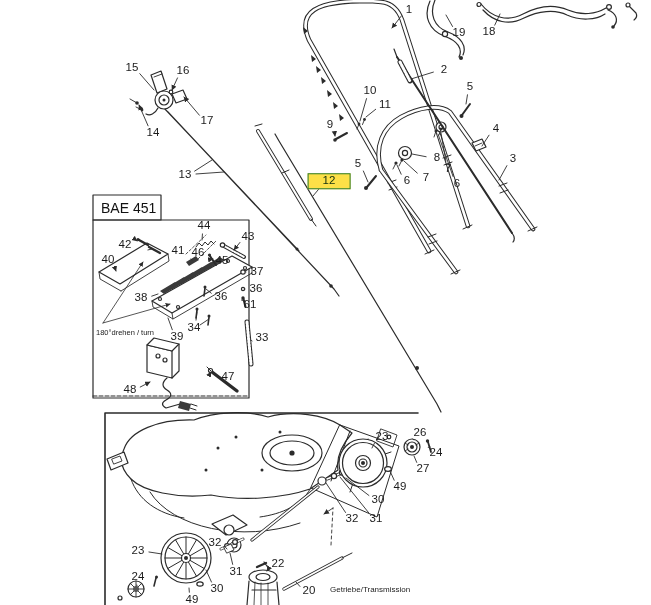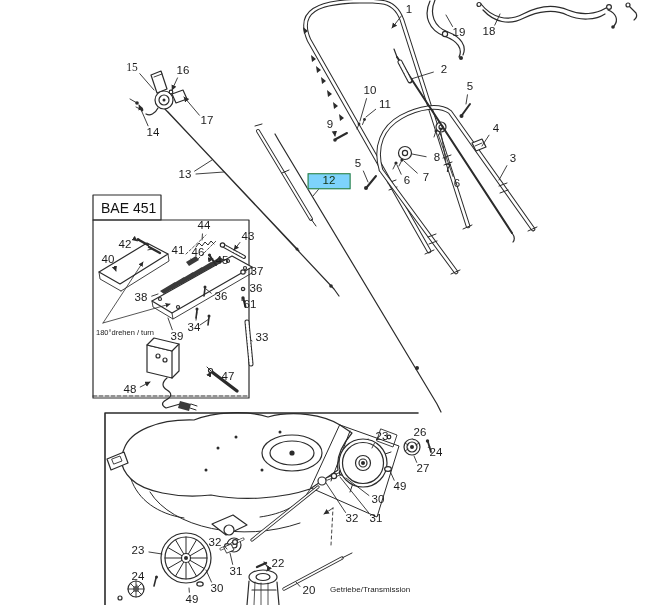--- a/index.html
+++ b/index.html
@@ -1,21 +1,21 @@
 <!DOCTYPE html>
 <html><head>
 <meta charset="utf-8">
 <style>
   html,body{margin:0;padding:0;background:#fff;}
   #stage{position:relative;width:651px;height:605px;background:#ffffff;overflow:hidden;
          font-family:"Liberation Sans",sans-serif;}
   svg.art{position:absolute;left:0;top:0;width:651px;height:605px;}
   .plabel{position:absolute;transform:translate(-50%,-50%);font-size:11.5px;line-height:1;
           color:#1b1b1b;white-space:nowrap;letter-spacing:0;}
-  .plabel.hl{background:#7dd3fc;color:#12310f;padding:1px 14px;border:1px solid #2e7d32;}
+  .plabel.hl{background:#fde047;color:#12310f;padding:1px 14px;border:1px solid #2e7d32;}
   .box-label{position:absolute;font-size:14px;color:#111;}
   .small-note{position:absolute;font-size:7.5px;color:#222;white-space:nowrap;}
   .underlined{border-bottom:1px solid #333;padding-bottom:16px;}
 </style>
 </head>
 <body>
 
 <div id="stage">
 
 <svg class="art" viewBox="0 0 651 605">
@@ -308,21 +308,21 @@
       <div class="plabel" style="left: 385px; top: 105px;">11</div>
       <div class="plabel" style="left: 330px; top: 125px;">9</div>
       <div class="plabel" style="left: 496px; top: 129px;">4</div>
       <div class="plabel" style="left: 437px; top: 158px;">8</div>
       <div class="plabel" style="left: 513px; top: 159px;">3</div>
       <div class="plabel" style="left: 358px; top: 164px;">5</div>
       <div class="plabel" style="left: 448px; top: 169px;">7</div>
       <div class="plabel" style="left: 426px; top: 178px;">7</div>
       <div class="plabel" style="left: 407px; top: 181px;">6</div>
       <div class="plabel" style="left: 457px; top: 184px;">6</div>
-      <div class="plabel" style="left: 132px; top: 68px; font-family: Liberation Serif, serif;">15</div>
+      <div class="plabel" style="left: 132px; top: 68px;">15</div>
       <div class="plabel" style="left: 183px; top: 71px;">16</div>
       <div class="plabel" style="left: 207px; top: 121px;">17</div>
       <div class="plabel" style="left: 153px; top: 133px;">14</div>
       <div class="plabel" style="left: 185px; top: 175px;">13</div>
       <div class="plabel hl" style="left: 329px; top: 181px;">12</div>
       <div class="plabel" style="left: 204px; top: 226px;">44</div>
       <div class="plabel" style="left: 125px; top: 238px; margin-top: 7px;">42</div>
       <div class="plabel" style="left: 248px; top: 237px;">43</div>
       <div class="plabel" style="left: 142px; top: 251px; margin-left: 36px;">41</div>
       <div class="plabel" style="left: 198px; top: 253px;">46</div>

